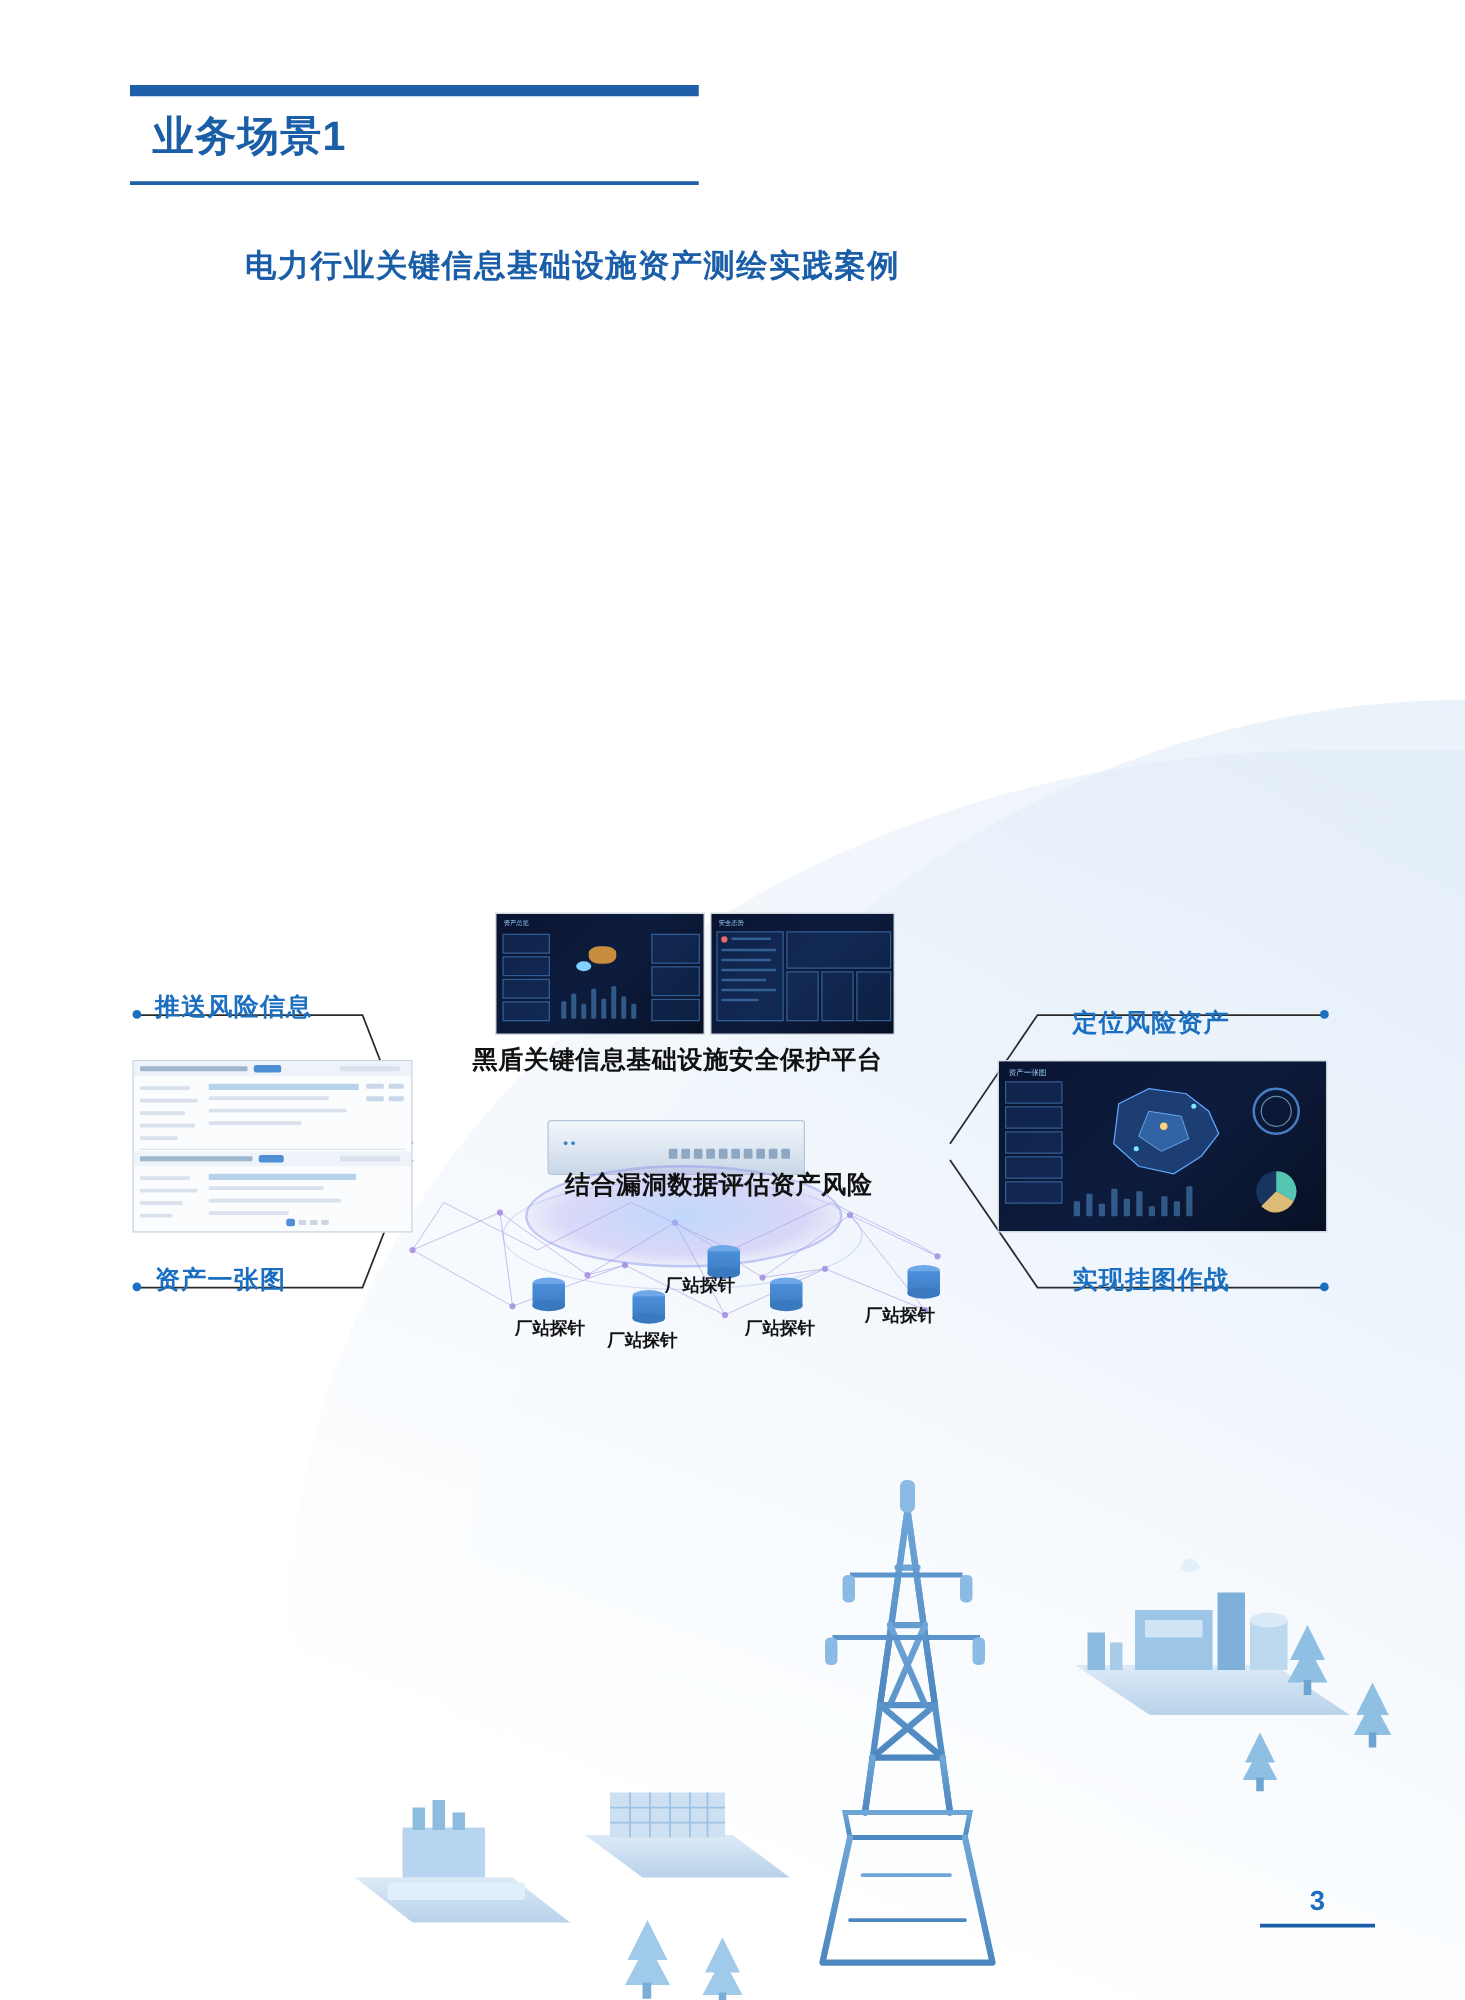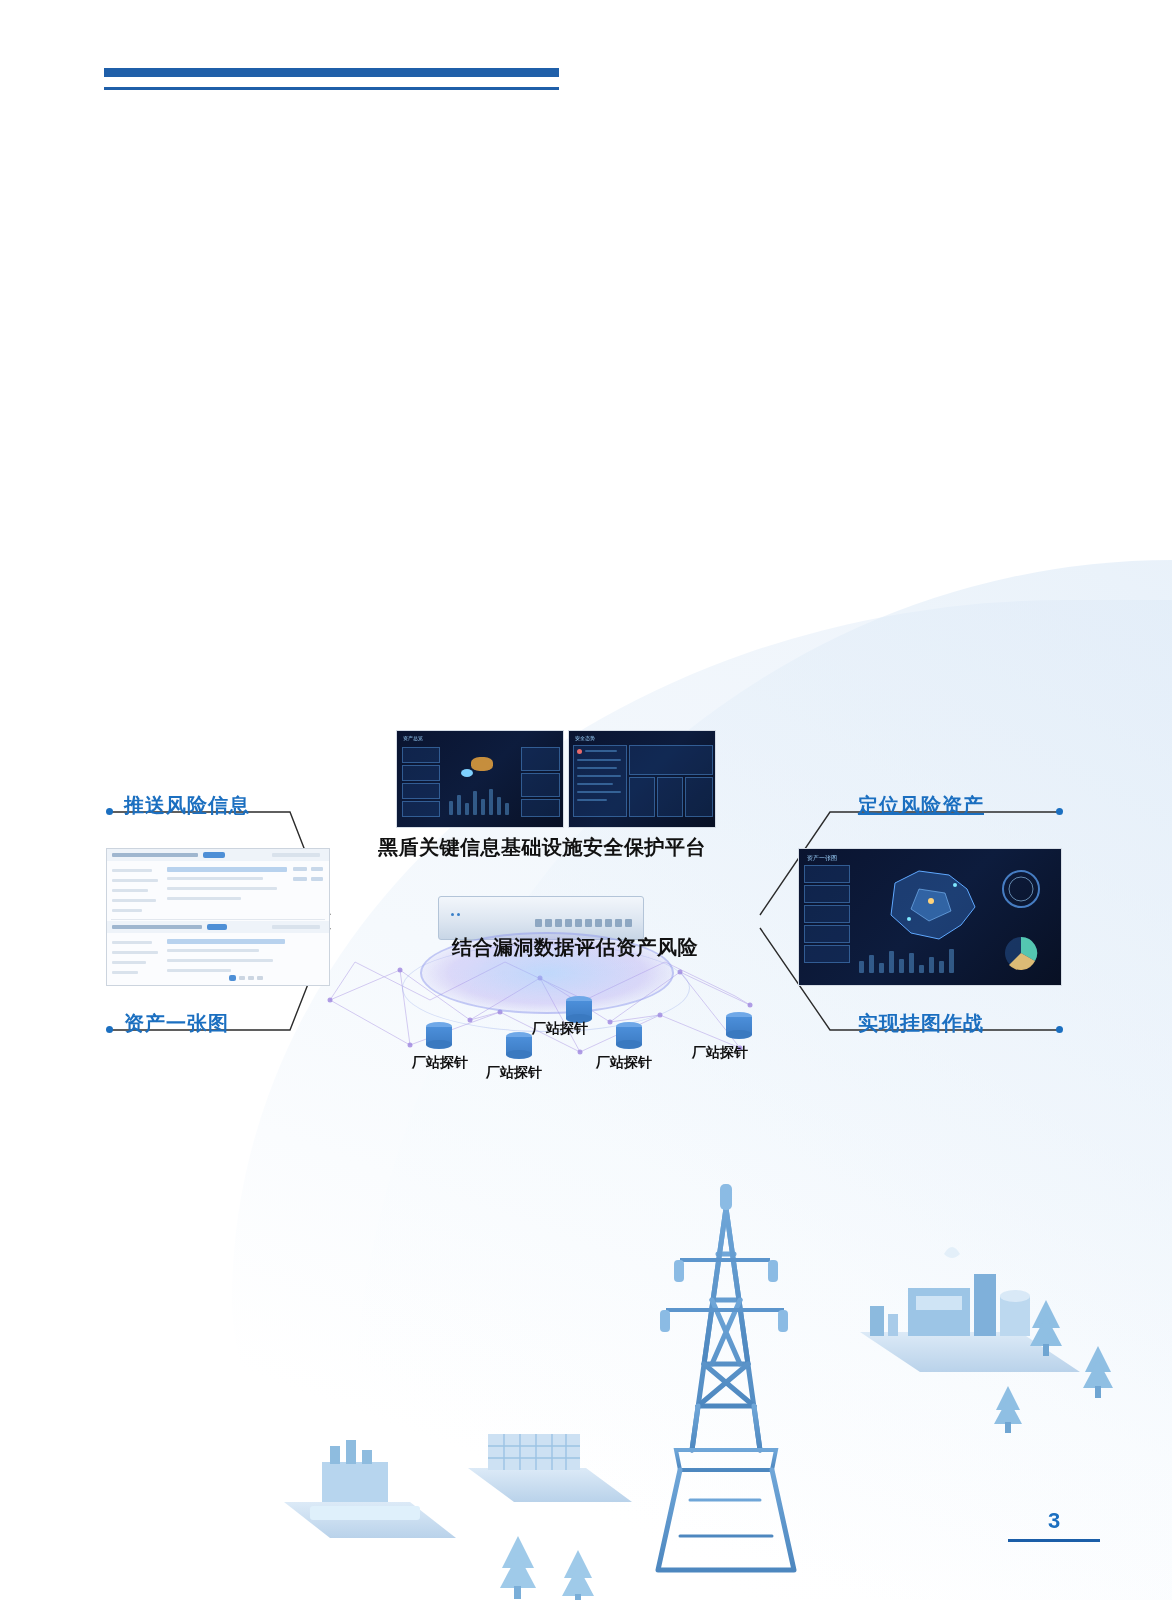--- a/index.html
+++ b/index.html
@@ -306,23 +306,25 @@
 </head>
 <body>
 
 <div class="bg-swoosh"></div>
 <div class="bg-swoosh2"></div>
 
 <div class="page">
 
   <div class="header-block">
     <div class="rule-top"></div>
+    <div class="scene-title">业务场景1</div>
     <div class="rule-bottom"></div>
   </div>
 
+  <div class="article-title">电力行业关键信息基础设施资产测绘实践案例</div>
 
   <div class="body-text">
   </div>
 
   <div class="figure">
 
     <svg width="1172" height="430" style="position:absolute;left:0;top:0;">
 
       <polyline points="110,112 290,112 330,215" fill="none" stroke="#2b2b2b" stroke-width="1.4"></polyline>
 
@@ -355,21 +357,21 @@
       </g>
     </svg>
 
     <div class="cdot" style="left:106px;top:108px;"></div>
     <div class="cdot" style="left:106px;top:326px;"></div>
     <div class="cdot" style="left:1056px;top:108px;"></div>
     <div class="cdot" style="left:1056px;top:326px;"></div>
 
     <div class="label-blue" style="left:124px;top:92px;">推送风险信息</div>
     <div class="label-blue" style="left:124px;top:310px;">资产一张图</div>
-    <div class="label-blue" style="left:858px;top:92px;text-decoration:underline;">定位风险资产</div>
+    <div class="label-blue" style="left:858px;top:105px;">定位风险资产</div>
     <div class="label-blue" style="left:858px;top:310px;">实现挂图作战</div>
 
     <div class="shot shot-dark" style="left:396px;top:30px;width:166px;height:96px;">
       <div class="dk-title" style="left:6px;top:4px;">资产总览</div>
       <div class="dk-box" style="left:5px;top:16px;width:36px;height:14px;"></div>
       <div class="dk-box" style="left:5px;top:34px;width:36px;height:14px;"></div>
       <div class="dk-box" style="left:5px;top:52px;width:36px;height:14px;"></div>
       <div class="dk-box" style="left:5px;top:70px;width:36px;height:14px;"></div>
       <div class="dk-box" style="left:124px;top:16px;width:37px;height:22px;"></div>
       <div class="dk-box" style="left:124px;top:42px;width:37px;height:22px;"></div>

